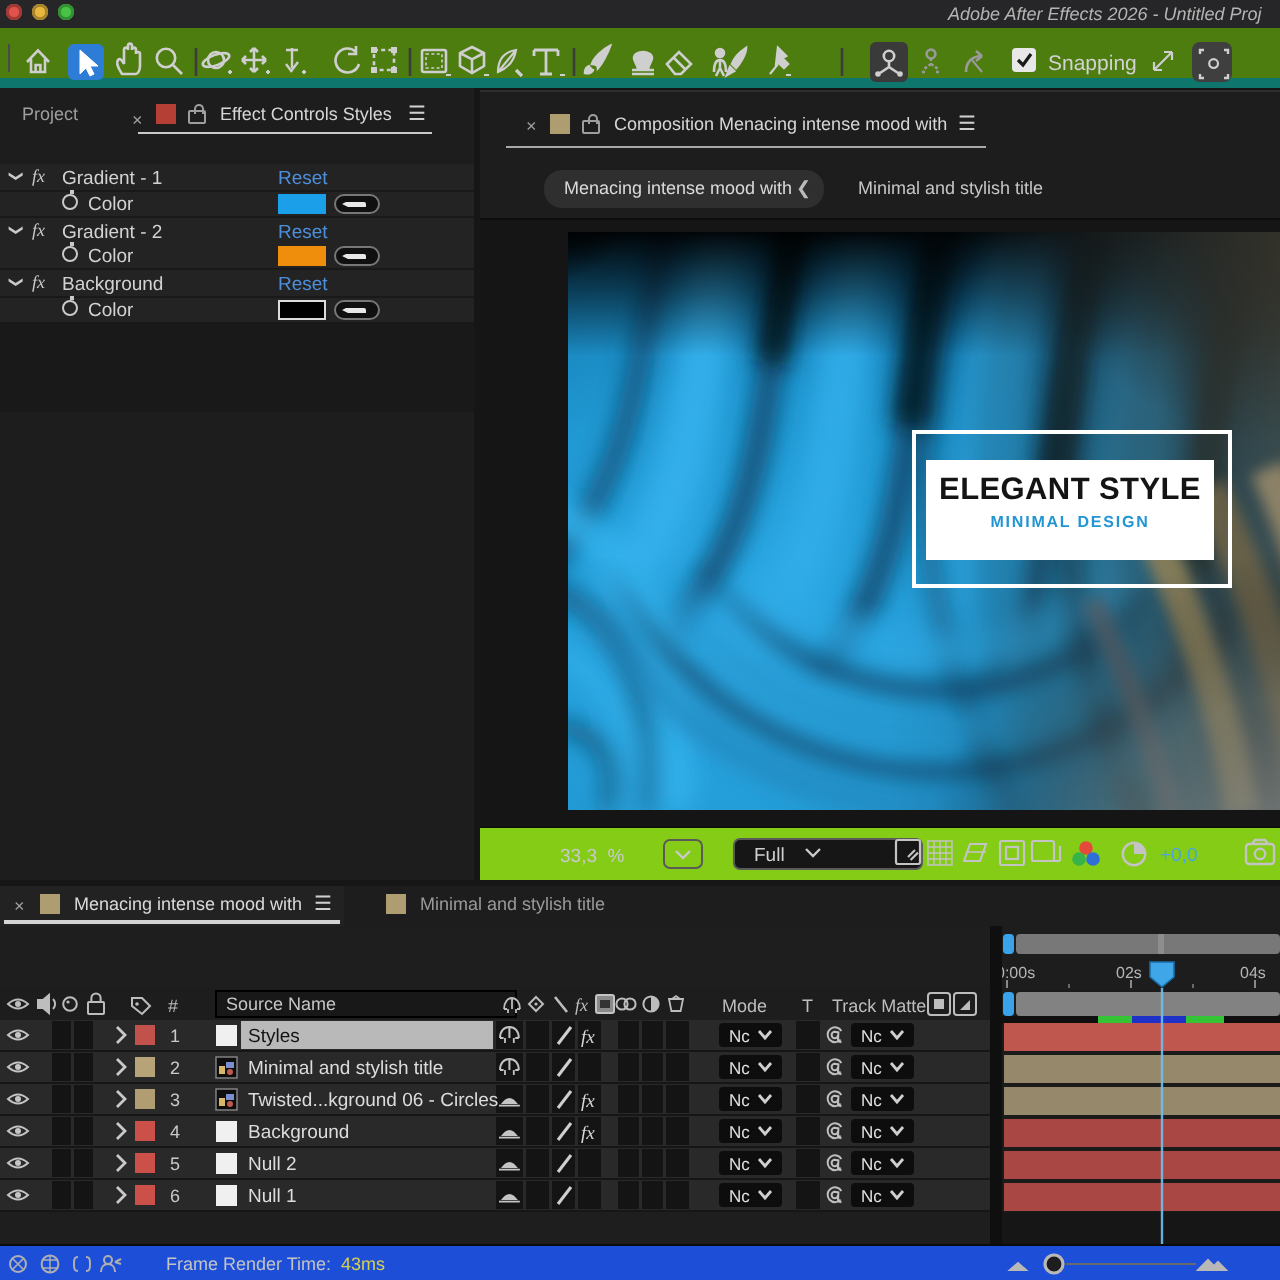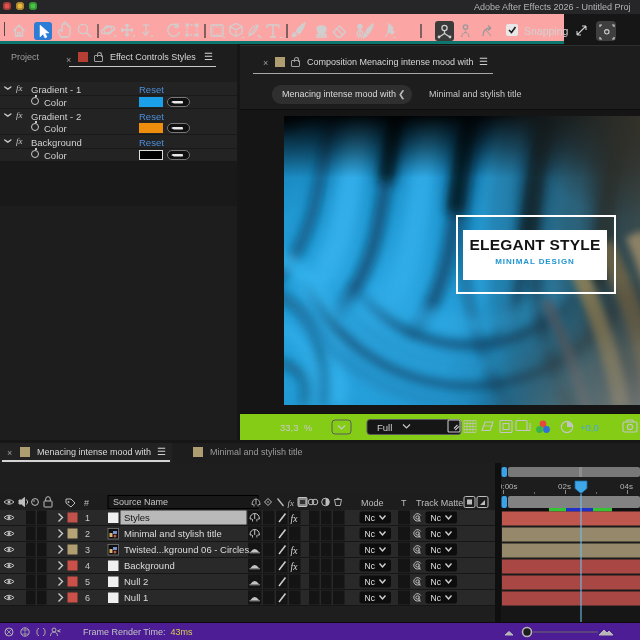--- a/index.html
+++ b/index.html
@@ -19,28 +19,28 @@
   .fxcolor .cname { position:absolute; left:44px; top:1px; font-size:9.5px; color:#d2d2d2; }
   .fxcolor .swatch { position:absolute; left:139px; top:0.5px; width:24px; height:10px; }
   .fxcolor .pill { position:absolute; left:167px; top:0.5px; width:23px; height:10px; background:#101010; border:1px solid #777; border-radius:5px; }
   .fxcolor .pill:before { content:""; position:absolute; left:3px; top:3px; width:12px; height:3px; background:#e8e8e8; border-radius:1px; clip-path:polygon(0 50%,25% 0,100% 0,100% 100%,25% 100%); }
   .lockico { width:9px; height:7px; border:1px solid #9e9e9e; border-radius:1px; margin-top:3px; }
   .lockico:before { content:""; position:absolute; left:2px; top:-4px; width:3px; height:4px; border:1px solid #9e9e9e; border-bottom:none; border-radius:3px 3px 0 0; }
 </style>
 </head>
 <body>
 
-<div class="abs" style="left:0;top:0;width:640px;height:14px;background:#262628;">
+<div class="abs" style="left:0;top:0;width:640px;height:14px;background:#262628;font-style:italic;">
   <div class="abs" style="left:3px;top:2px;width:7.5px;height:7.5px;border-radius:50%;background:#e0524c;box-shadow:inset 0 0 0 1.5px #a03a36;"></div>
   <div class="abs" style="left:16px;top:2px;width:7.5px;height:7.5px;border-radius:50%;background:#e8b73e;box-shadow:inset 0 0 0 1.5px #a8842e;"></div>
   <div class="abs" style="left:29px;top:2px;width:7.5px;height:7.5px;border-radius:50%;background:#47c445;box-shadow:inset 0 0 0 1.5px #359034;"></div>
   <div class="abs" style="left:474px;top:2px;font-size:9px;color:#b4b4b4;white-space:nowrap;">Adobe After Effects 2026 - Untitled Proj</div>
 </div>
 
-<div class="abs" id="toolbar" style="left:0;top:14px;width:564px;height:30px;background:#fca5a5;border-bottom:3px solid #0f766e;">
+<div class="abs" id="toolbar" style="left:0;top:14px;width:640px;height:30px;background:#4d7c0f;border-bottom:5px solid #0f766e;">
   <div class="abs" style="left:4px;top:8px;width:1px;height:14px;background:#4a4a4a;"></div>
   <svg class="abs" style="left:0;top:2px;" width="640" height="30" viewBox="0 0 640 30">
     <g stroke="#cfcfcf" fill="none" stroke-width="1.3">
 
       <path d="M13.5 15 L19 9.2 L24.5 15 M15.5 13.5 v6.5 h7 v-6.5 M17.8 20 v-3.5 h2.4 v3.5"></path>
 
       <rect x="34" y="6" width="18" height="18" rx="3" fill="#2d7cd6" stroke="none"></rect>
       <path d="M40 9 v12 l3 -3 l2 4 l2 -1 l-2 -4 h4 z" fill="#fff" stroke="#fff" stroke-width="0.5"></path>
 
       <path d="M61 21 c-2 -3 -3 -6 -2 -7 c1 -1 2 0 3 2 v-7 c0 -1.6 2 -1.6 2 0 v-2 c0 -1.6 2 -1.6 2 0 v2 c0 -1.6 2 -1.6 2 0 v2 c0 -1.3 2 -1.3 2 0 v6 c0 2 -1 4 -2 4 z"></path>
@@ -674,21 +674,21 @@
         <rect x="1" y="112.5" width="138" height="14" fill="#a84744"></rect>
         <rect x="1" y="128.5" width="138" height="14" fill="#a84744"></rect>
       </g>
       <rect x="0" y="143" width="139" height="16" fill="#161616"></rect>
       <line x1="80" y1="31" x2="80" y2="159" stroke="#6fc0f0" stroke-width="1.2" opacity="0.9"></line>
       <path d="M74 18 h12 v7.5 l-6 5 l-6 -5 z" fill="#3fa6e8" stroke="#1a6ea8" stroke-width="0.8"></path>
     </svg>
   </div>
 </div>
 
-<div class="abs" id="statusbar" style="left:0;top:622px;width:640px;height:18px;background:#4c1d95;border-top:1px solid #0c0c0c;">
+<div class="abs" id="statusbar" style="left:0;top:622px;width:640px;height:18px;background:#1d4ed8;border-top:1px solid #0c0c0c;">
   <div class="abs" style="left:83px;top:4px;font-size:9px;color:#c4c4c4;">Frame Render Time: &nbsp;<span style="color:#d6cf4e;">43ms</span></div>
   <svg class="abs" style="left:0;top:1px;" width="640" height="16" viewBox="0 0 640 16">
     <g stroke="#b0b0b0" fill="none" stroke-width="1">
       <circle cx="9" cy="8" r="4"></circle>
         <path d="M6 5 l6 6 M6 11 l6 -6" stroke-width="0.8"></path>
       <circle cx="25" cy="8" r="4.2"></circle>
         <path d="M21.5 6 h7 M21.5 10 h7 M25 3.8 v8.4" stroke-width="0.7"></path>
       <path d="M39 4.5 c-2 0 -2 1.5 -2 3.5 s0 3.5 2 3.5 m4 -7 c2 0 2 1.5 2 3.5 s0 3.5 -2 3.5"></path>
       <circle cx="54" cy="6" r="2"></circle>
         <path d="M50.5 12 c0 -2.5 1.5 -4 3.5 -4 s3.5 1.5 3.5 4 m0 -5 l3 -1.5 m-3 1.5 l3 1"></path>

